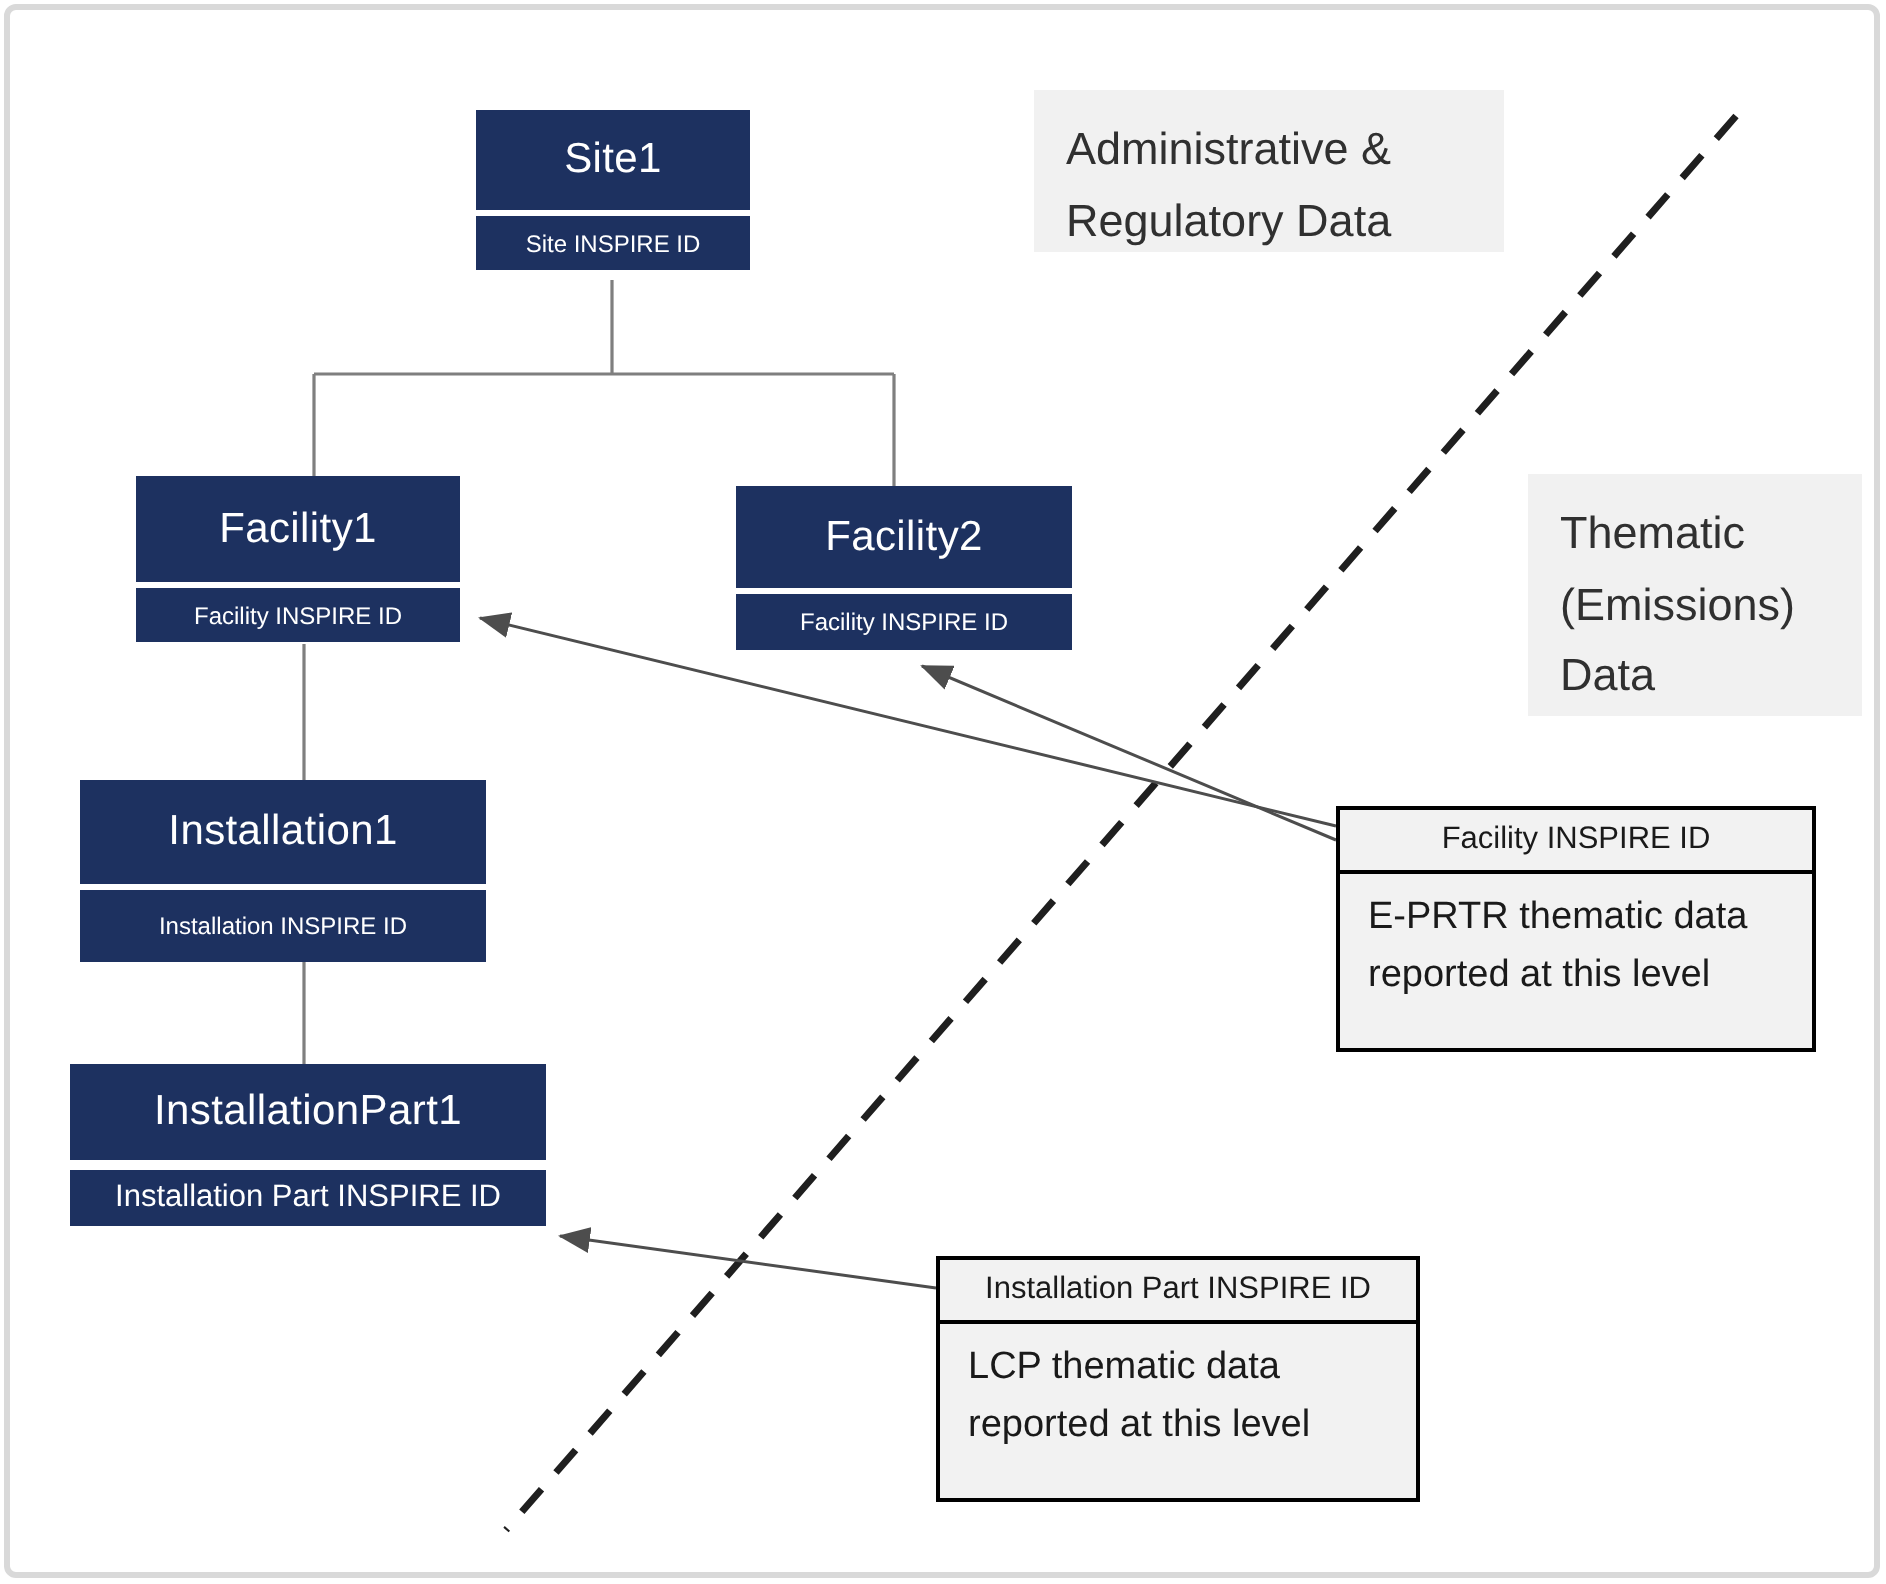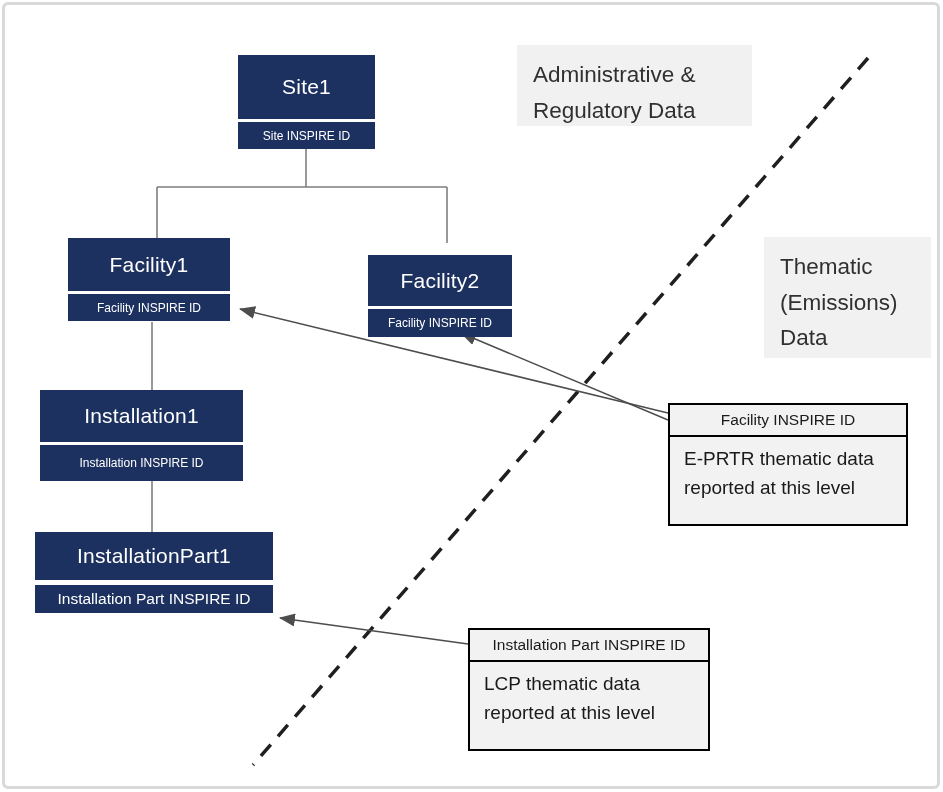--- a/index.html
+++ b/index.html
@@ -110,30 +110,30 @@
   <path class="connector" d="M306 140 L306 187 M157 187 L447 187 M157 187 L157 238 M447 187 L447 243 M152 322 L152 390 M152 473 L152 532"></path>
 
   <line class="boundary" x1="868" y1="58" x2="253" y2="765"></line>
 
   <line class="arrow-line" x1="668" y1="413" x2="240" y2="309" marker-end="url(#ah)"></line>
   <line class="arrow-line" x1="668" y1="420" x2="461" y2="333" marker-end="url(#ah)"></line>
   <line class="arrow-line" x1="468" y1="644" x2="280" y2="618" marker-end="url(#ah)"></line>
 </svg>
 
 <div class="node" style="left:238px; top:55px; width:137px;">
-  <div class="node-title" style="height:64px">Site1</div>
+  <div class="node-title" style="height:50px">Site1</div>
   <div class="node-bar" style="height:27px">Site INSPIRE ID</div>
 </div>
 
 <div class="node" style="left:68px; top:238px; width:162px;">
   <div class="node-title" style="height:53px">Facility1</div>
   <div class="node-bar" style="height:27px">Facility INSPIRE ID</div>
 </div>
 
-<div class="node" style="left:368px; top:255px; width:144px;">
+<div class="node" style="left:368px; top:243px; width:168px;">
   <div class="node-title" style="height:51px">Facility2</div>
   <div class="node-bar" style="height:28px">Facility INSPIRE ID</div>
 </div>
 
 <div class="node" style="left:40px; top:390px; width:203px;">
   <div class="node-title" style="height:52px">Installation1</div>
   <div class="node-bar" style="height:36px">Installation INSPIRE ID</div>
 </div>
 
 <div class="node" style="left:35px; top:532px; width:238px;">

